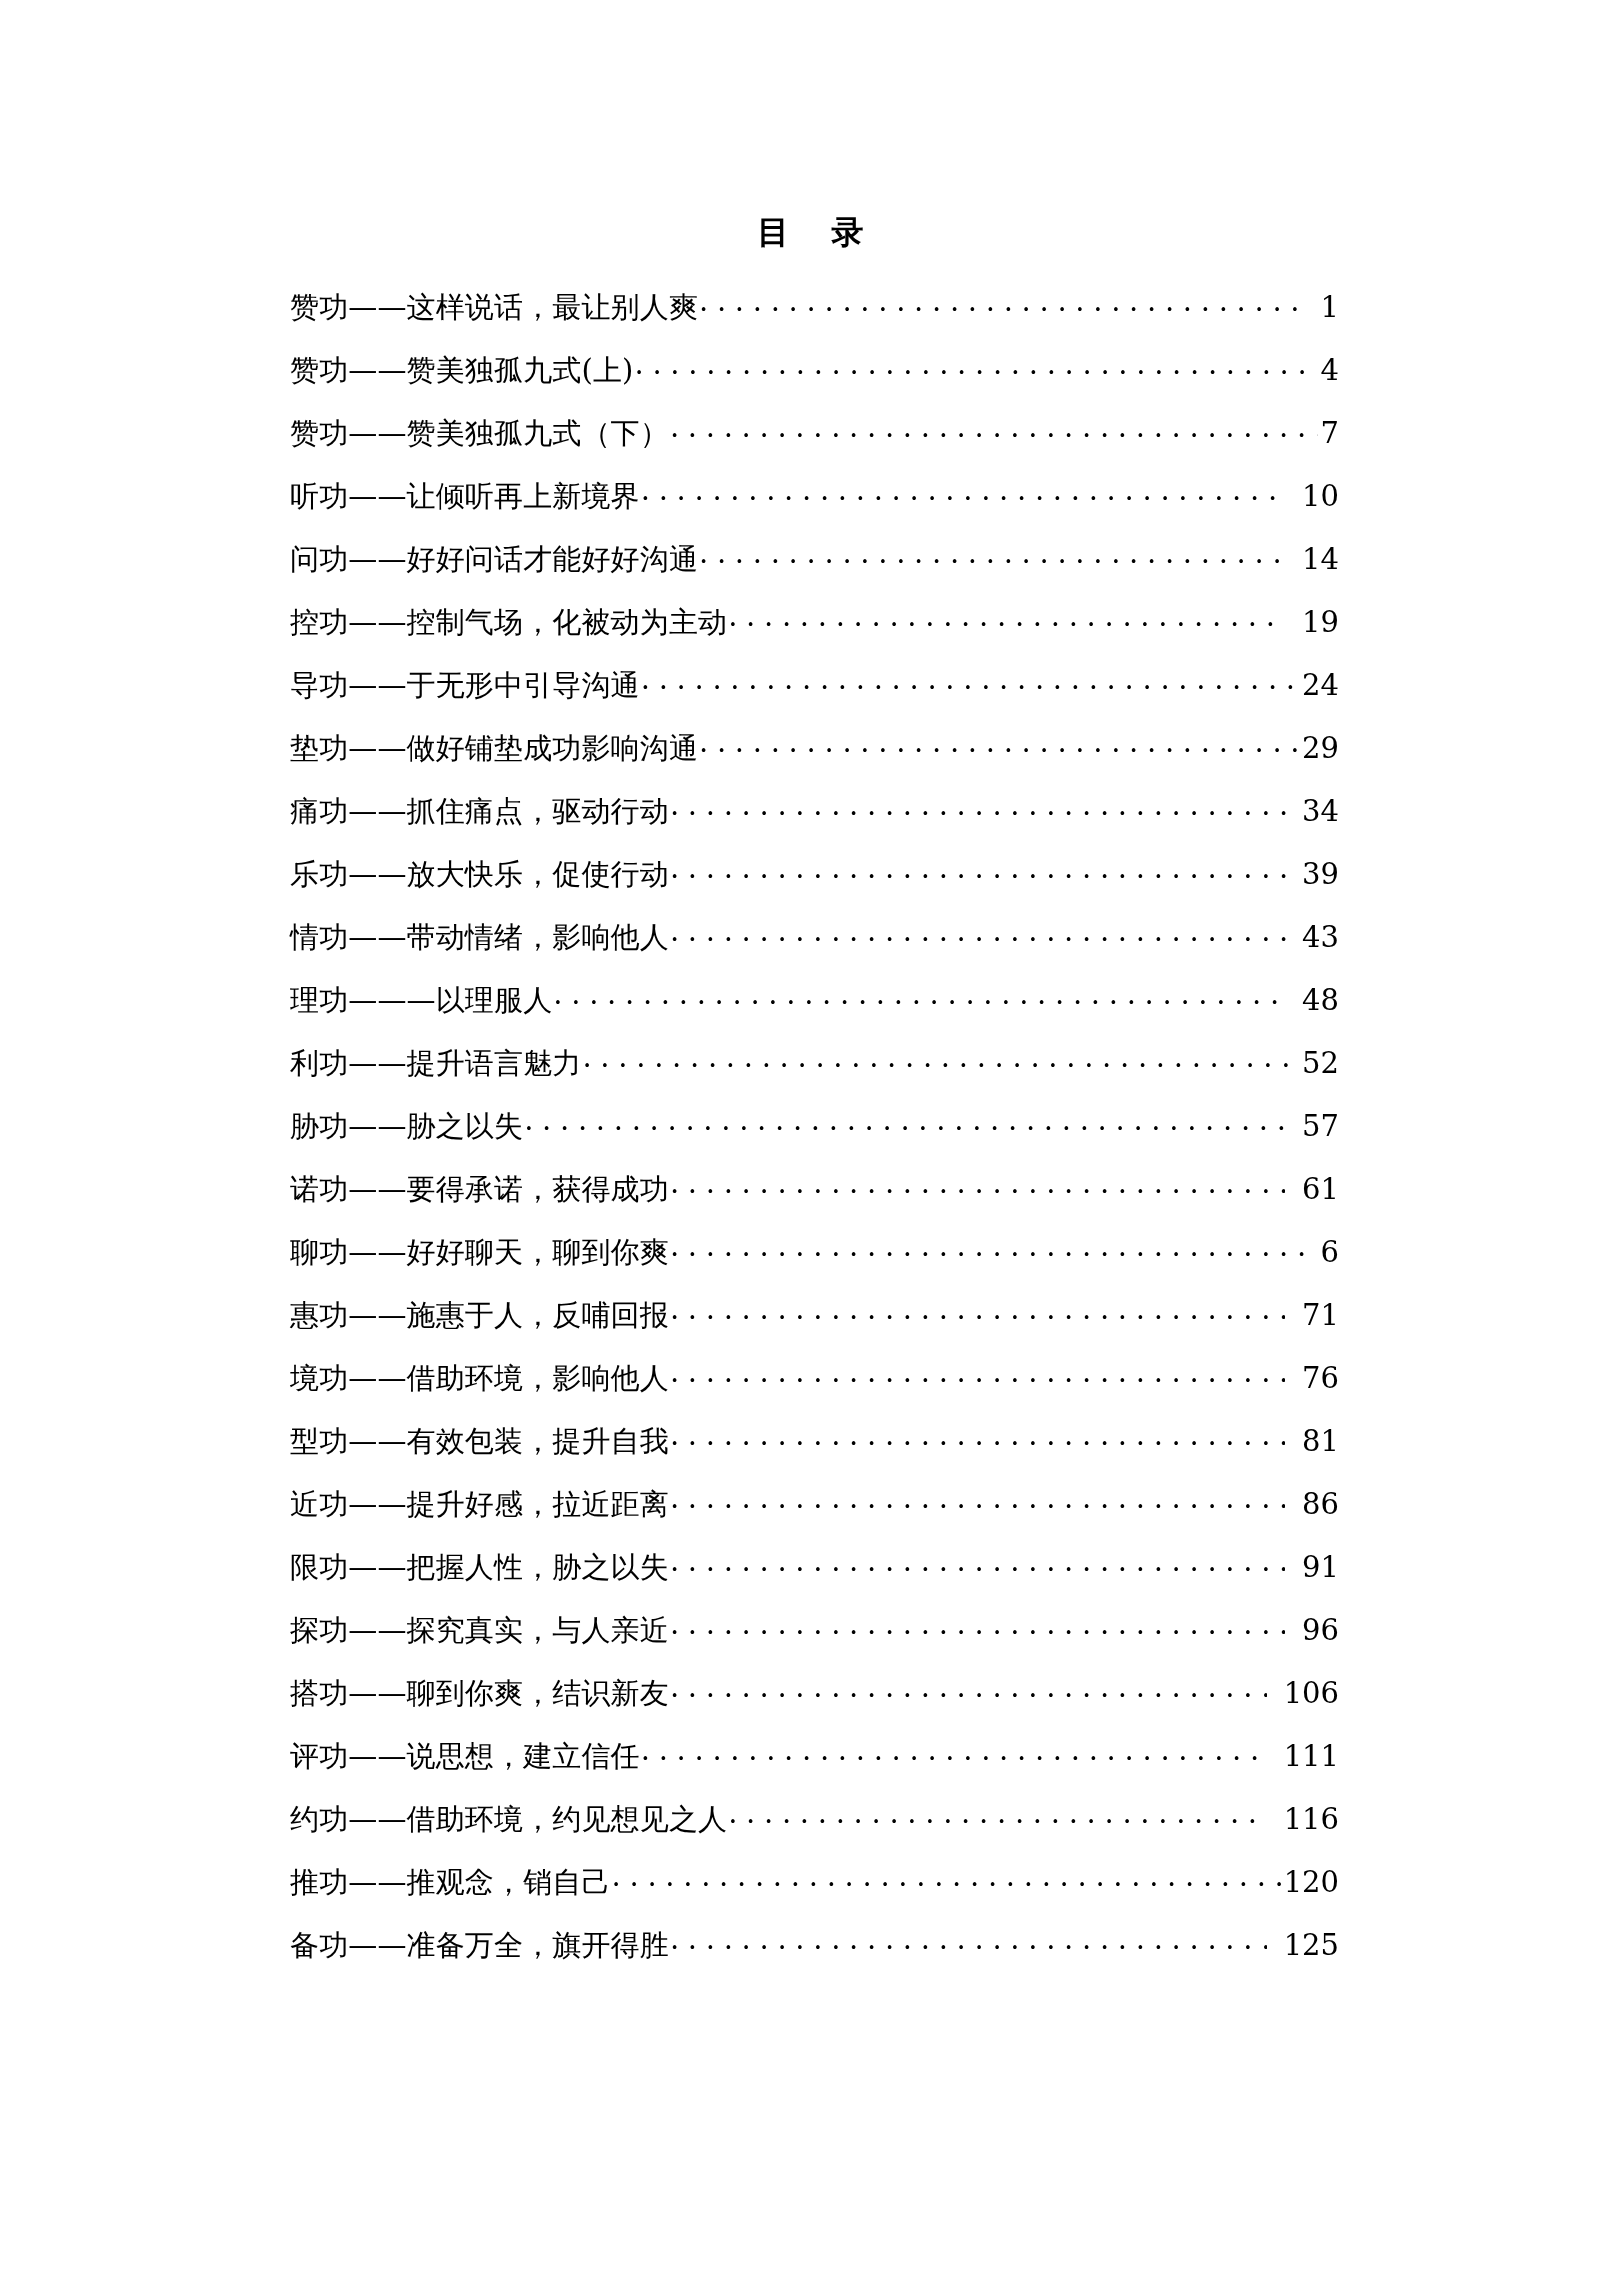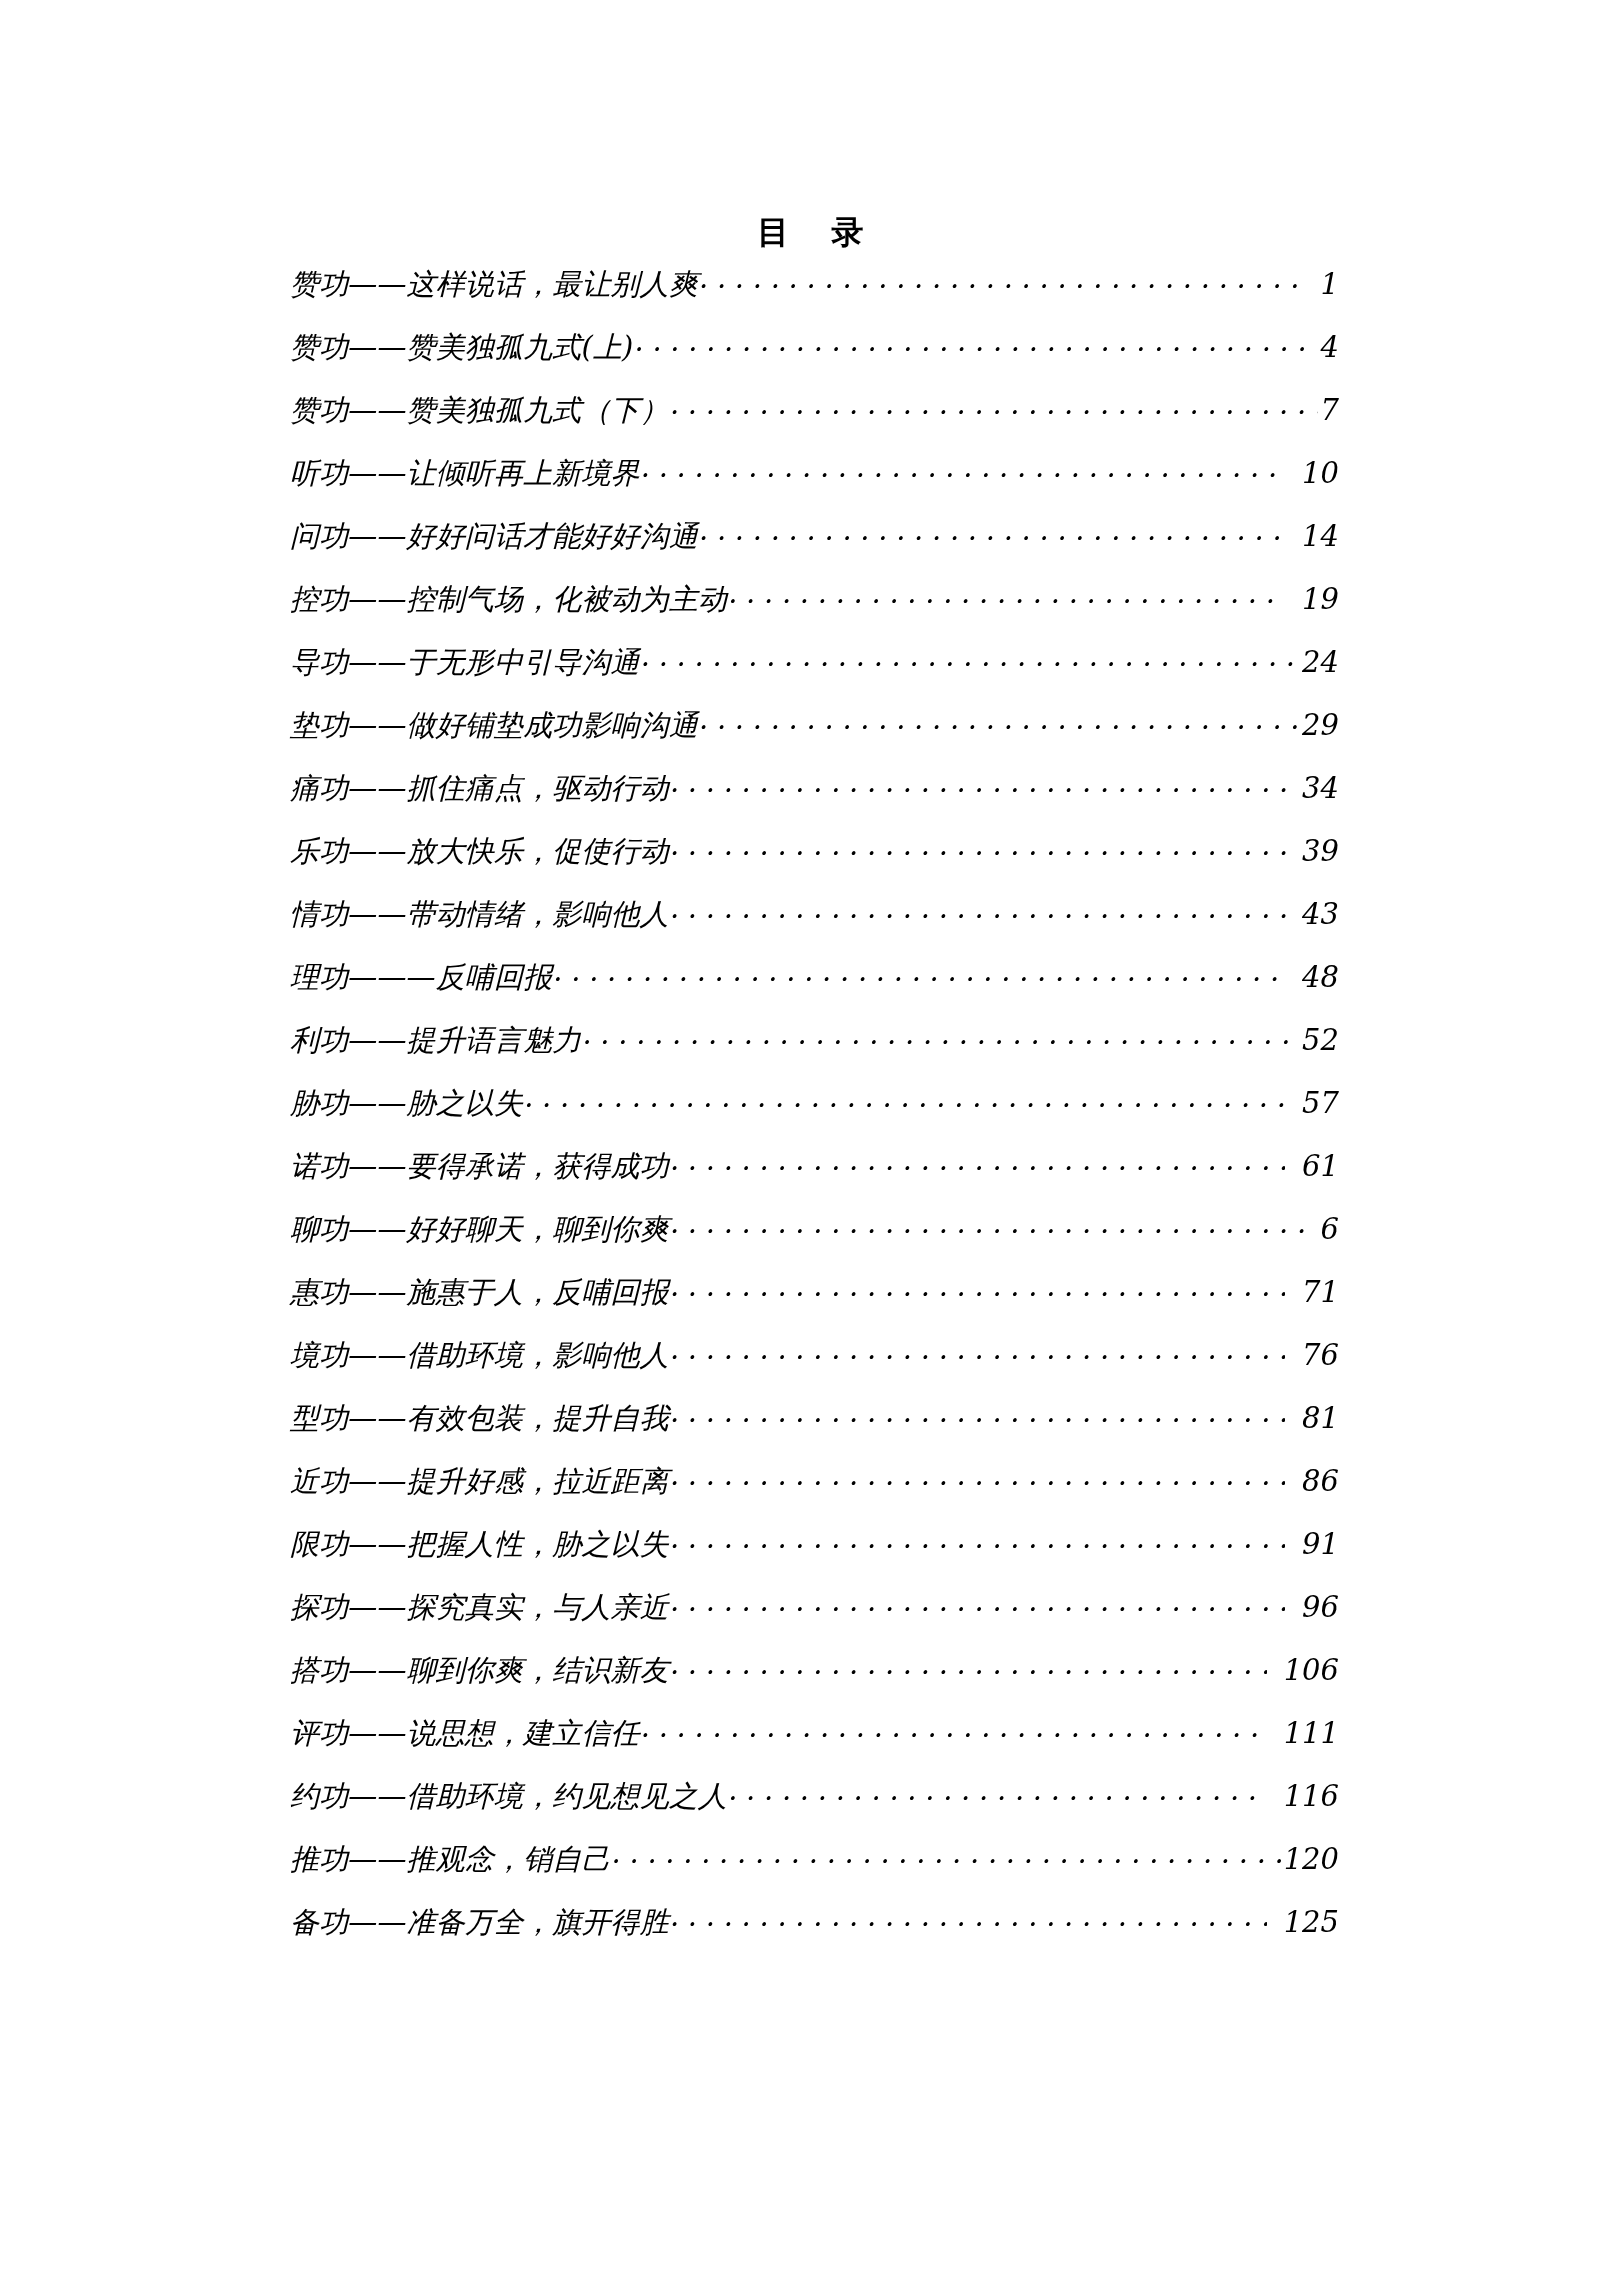--- a/index.html
+++ b/index.html
@@ -32,24 +32,23 @@
     text-align: center;
     font-size: 32px;
     font-weight: bold;
     letter-spacing: 0.04em;
     font-family: Liberation Mono, monospace;
     white-space: pre;
   }
 
   .toc {
     position: absolute;
-    top: 265px;
+    top: 288px;
     left: 290px;
     width: 1049px;
-    font-style: italic;
   }
 
   .toc-row {
     display: flex;
     align-items: baseline;
     width: 100%;
     height: 63px;
     font-size: 29px;
     line-height: 1;
     white-space: nowrap;
@@ -153,21 +152,21 @@
         <span class="toc-label">乐功——放大快乐，促使行动</span>
         <span class="toc-dots"></span>
         <span class="toc-page">39</span>
       </div>
       <div class="toc-row gap-0">
         <span class="toc-label">情功——带动情绪，影响他人</span>
         <span class="toc-dots"></span>
         <span class="toc-page">43</span>
       </div>
       <div class="toc-row gap-2">
-        <span class="toc-label">理功———反哺回报</span>
+        <span class="toc-label">理功———以理服人</span>
         <span class="toc-dots"></span>
         <span class="toc-page">48</span>
       </div>
       <div class="toc-row gap-0">
         <span class="toc-label">利功——提升语言魅力</span>
         <span class="toc-dots"></span>
         <span class="toc-page">52</span>
       </div>
       <div class="toc-row gap-2">
         <span class="toc-label">胁功——胁之以失</span>

